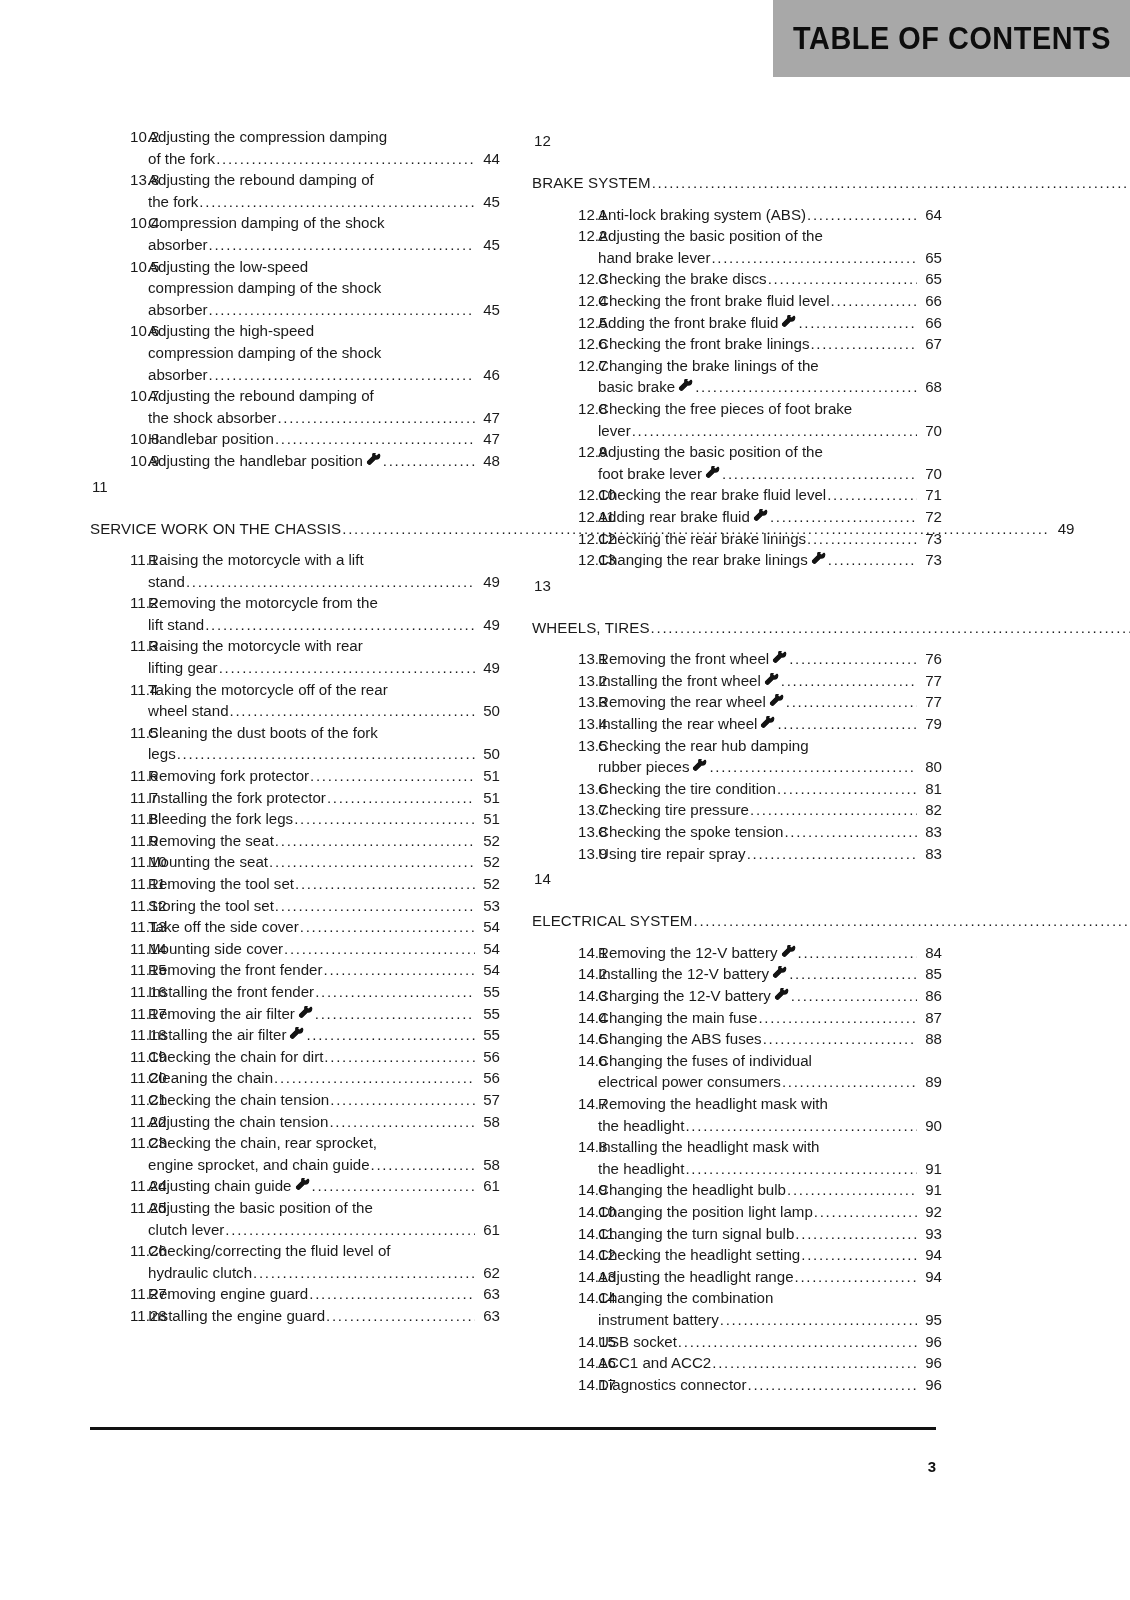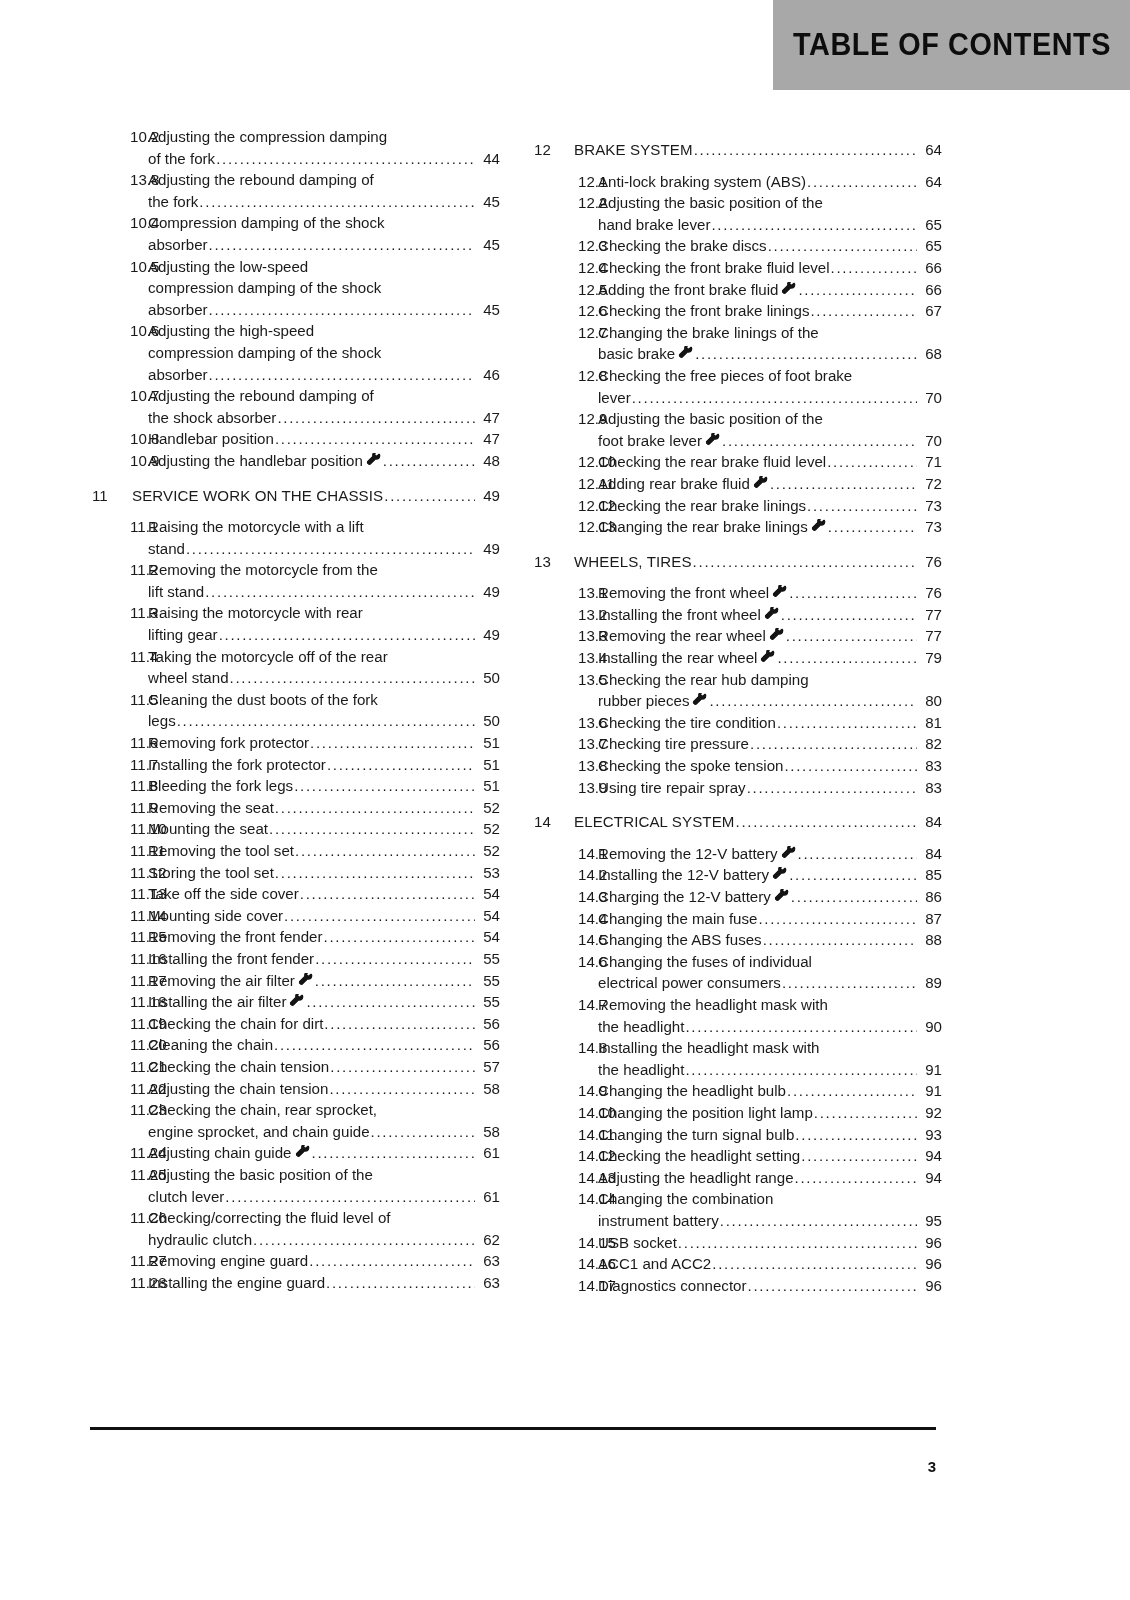--- a/index.html
+++ b/index.html
@@ -14,21 +14,21 @@
     position: relative;
     overflow: hidden;
   }
 
   
   .header-bar {
     position: absolute;
     top: 0;
     left: 773px;
     width: 357px;
-    height: 90px;
+    height: 77px;
     background: #a8a8a8;
     display: flex;
     align-items: center;
     justify-content: center;
   }
   .header-title {
     font-family: "Liberation Sans Narrow", "Liberation Sans", sans-serif;
     font-weight: bold;
     font-size: 31px;
     letter-spacing: 0.6px;
@@ -53,22 +53,23 @@
 
   
   .toc-chapter,
   .toc-entry {
     display: flex;
     align-items: flex-start;
     font-size: 15.1px;
     line-height: 21.6px;
   }
   .toc-chapter {
-    margin-top: 13px;
+    margin-top: 4px;
     margin-bottom: 10px;
+    flex-direction: column;
   }
   .toc-chapter .num {
     width: 42px;
     flex: 0 0 42px;
     text-align: left;
     padding-left: 2px;
   }
   .toc-chapter .body {
     flex: 1 1 auto;
     display: flex;

